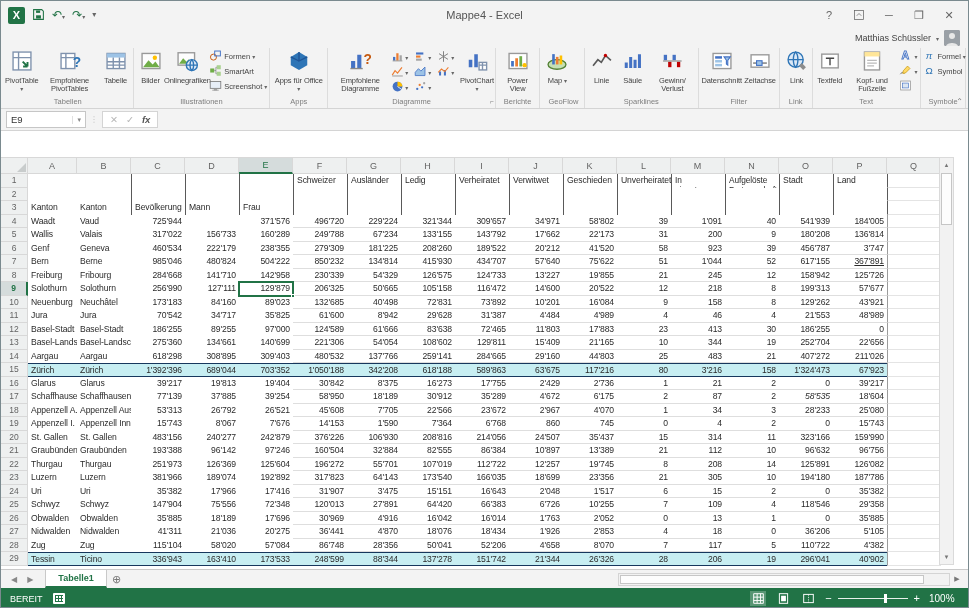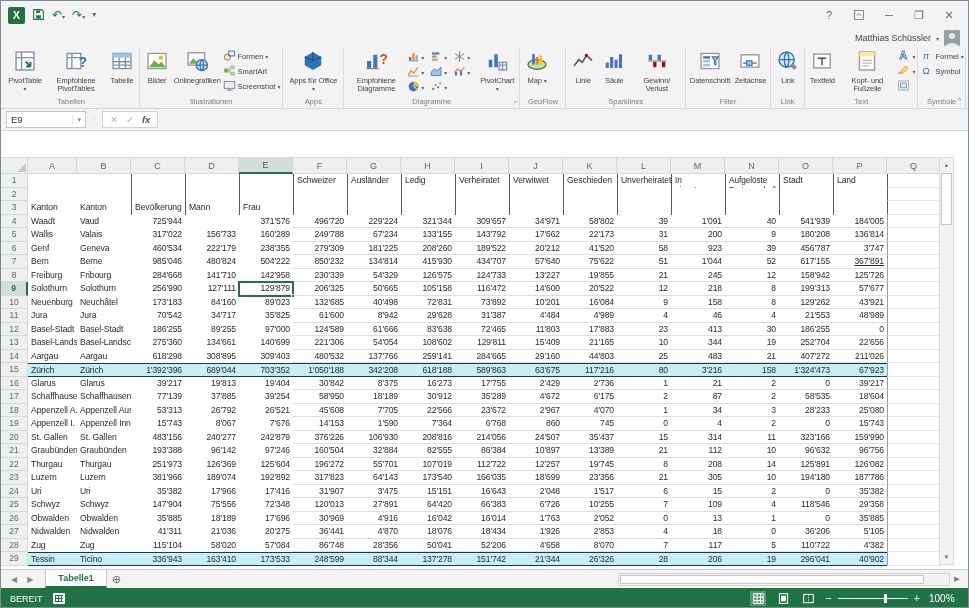--- a/index.html
+++ b/index.html
@@ -112,20 +112,21 @@
       <svg class="icon-sm" viewBox="0 0 16 16">
           <path d="M2 2h10l2 2v10H2z" fill="none" stroke="#217346" stroke-width="1.3"></path>
           <rect x="5" y="9" width="6" height="4" fill="#217346"></rect>
           <rect x="5" y="3" width="5" height="3" fill="#217346"></rect>
         </svg>
     </span>
     <span class="qbtn">↶<span class="arrow">▾</span></span>
     <span class="qbtn">↷<span class="arrow">▾</span></span>
     <span class="qbtn" style="color:#666;font-size:8px;">▾</span>
   </div>
+  <div class="win-title">Mappe4 - Excel</div>
   <div class="winbtns">
     <span class="winbtn">?</span>
     <span class="winbtn">
       <svg width="12" height="12" viewBox="0 0 16 16">
           <rect x="2" y="2" width="12" height="12" fill="none" stroke="#666"></rect>
           <path d="M5 9l3-3 3 3" fill="none" stroke="#666"></path>
         </svg>
     </span>
     <span class="winbtn">─</span>
     <span class="winbtn">❐</span>
@@ -314,20 +315,35 @@
         <div class="bigbtn">
           <span><svg viewBox="0 0 16 16" class="icon-lg">
               <path d="M2 12.5V7h2.6v5.5zM6 12.5V3h2.6v9.5z" fill="#4472c4"></path>
               <rect x="9.5" y="9" width="5.5" height="5.5" fill="#fff" stroke="#7f92ad"></rect>
               <path d="M9.5 11h5.5M12 9v5.5" stroke="#7f92ad"></path>
             </svg></span>
           <div class="blabel">PivotChart <span class="arrow">▾</span></div>
         </div>
       </div>
       <div class="glabel">Diagramme<span class="launcher">⌐</span></div>
+    </div>
+    <div class="rgroup">
+      <div class="ritems">
+        <div class="bigbtn">
+          <span><svg viewBox="0 0 16 16" class="icon-lg">
+              <rect x="1.5" y="2.5" width="13" height="11" fill="#fff" stroke="#999"></rect>
+              <rect x="3" y="8" width="2" height="4" fill="#4472c4"></rect>
+              <rect x="6" y="6" width="2" height="6" fill="#ed7d31"></rect>
+              <rect x="9" y="4.5" width="2" height="7.5" fill="#70ad47"></rect>
+              <circle cx="12.8" cy="11" r="1.6" fill="#ffc000"></circle>
+            </svg></span>
+          <div class="blabel">Power View</div>
+        </div>
+      </div>
+      <div class="glabel">Berichte</div>
     </div>
     <div class="rgroup">
       <div class="ritems">
         <div class="bigbtn">
           <span><svg viewBox="0 0 16 16" class="icon-lg">
               <ellipse cx="8" cy="10.5" rx="6.5" ry="3.5" fill="#c5e0b4" stroke="#538135"></ellipse>
               <rect x="4.5" y="3" width="1.9" height="7.5" fill="#4472c4"></rect>
               <rect x="7.2" y="5" width="1.9" height="5.5" fill="#ed7d31"></rect>
               <rect x="9.9" y="4" width="1.9" height="6.5" fill="#ffc000"></rect>
             </svg></span>
@@ -833,21 +849,21 @@
         <div class="cell num" style="width: 54px;">39'254</div>
         <div class="cell num bl" style="width: 54px;">58'950</div>
         <div class="cell num bl" style="width: 54px;">18'189</div>
         <div class="cell num bl" style="width: 54px;">30'912</div>
         <div class="cell num bl" style="width: 54px;">35'289</div>
         <div class="cell num bl" style="width: 54px;">4'672</div>
         <div class="cell num bl" style="width: 54px;">6'175</div>
         <div class="cell num bl" style="width: 54px;">2</div>
         <div class="cell num bl" style="width: 54px;">87</div>
         <div class="cell num bl" style="width: 54px;">2</div>
-        <div class="cell num bl" style="width: 54px;">58'535</div>
+        <div class="cell num bl" style="width: 54px; font-style: italic;">58'535</div>
         <div class="cell num bl" style="width: 54px;">18'604</div>
         <div class="cell tq" style="width: 54px;"></div>
       </div>
       <div class="srow">
         <div class="rh">18</div>
         <div class="cell" style="width: 49px;">Appenzell A. Rh.</div>
         <div class="cell" style="width: 54px;">Appenzell Ausserrh.</div>
         <div class="cell num" style="width: 54px;">53'313</div>
         <div class="cell num" style="width: 54px;">26'792</div>
         <div class="cell num" style="width: 54px;">26'521</div>

